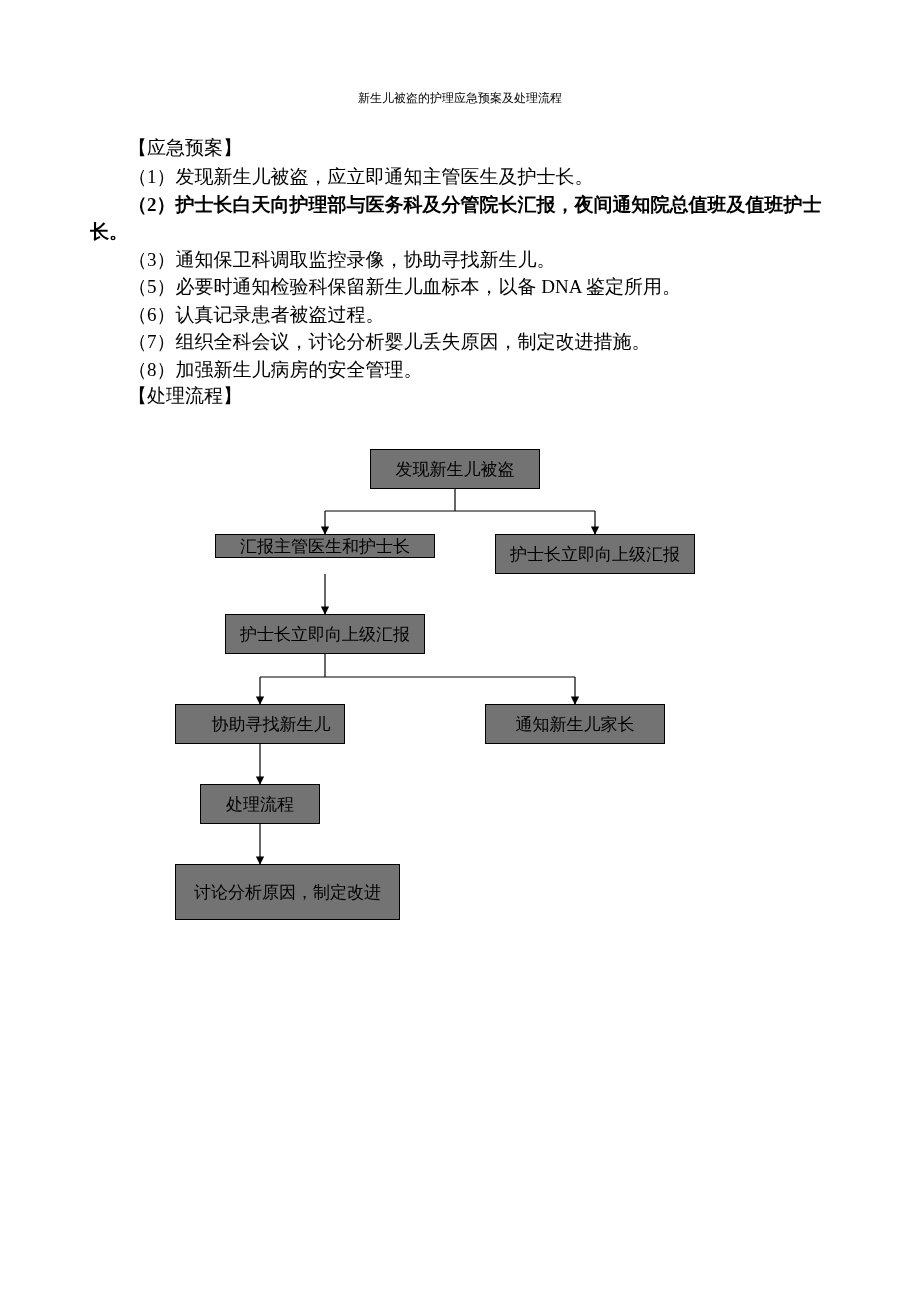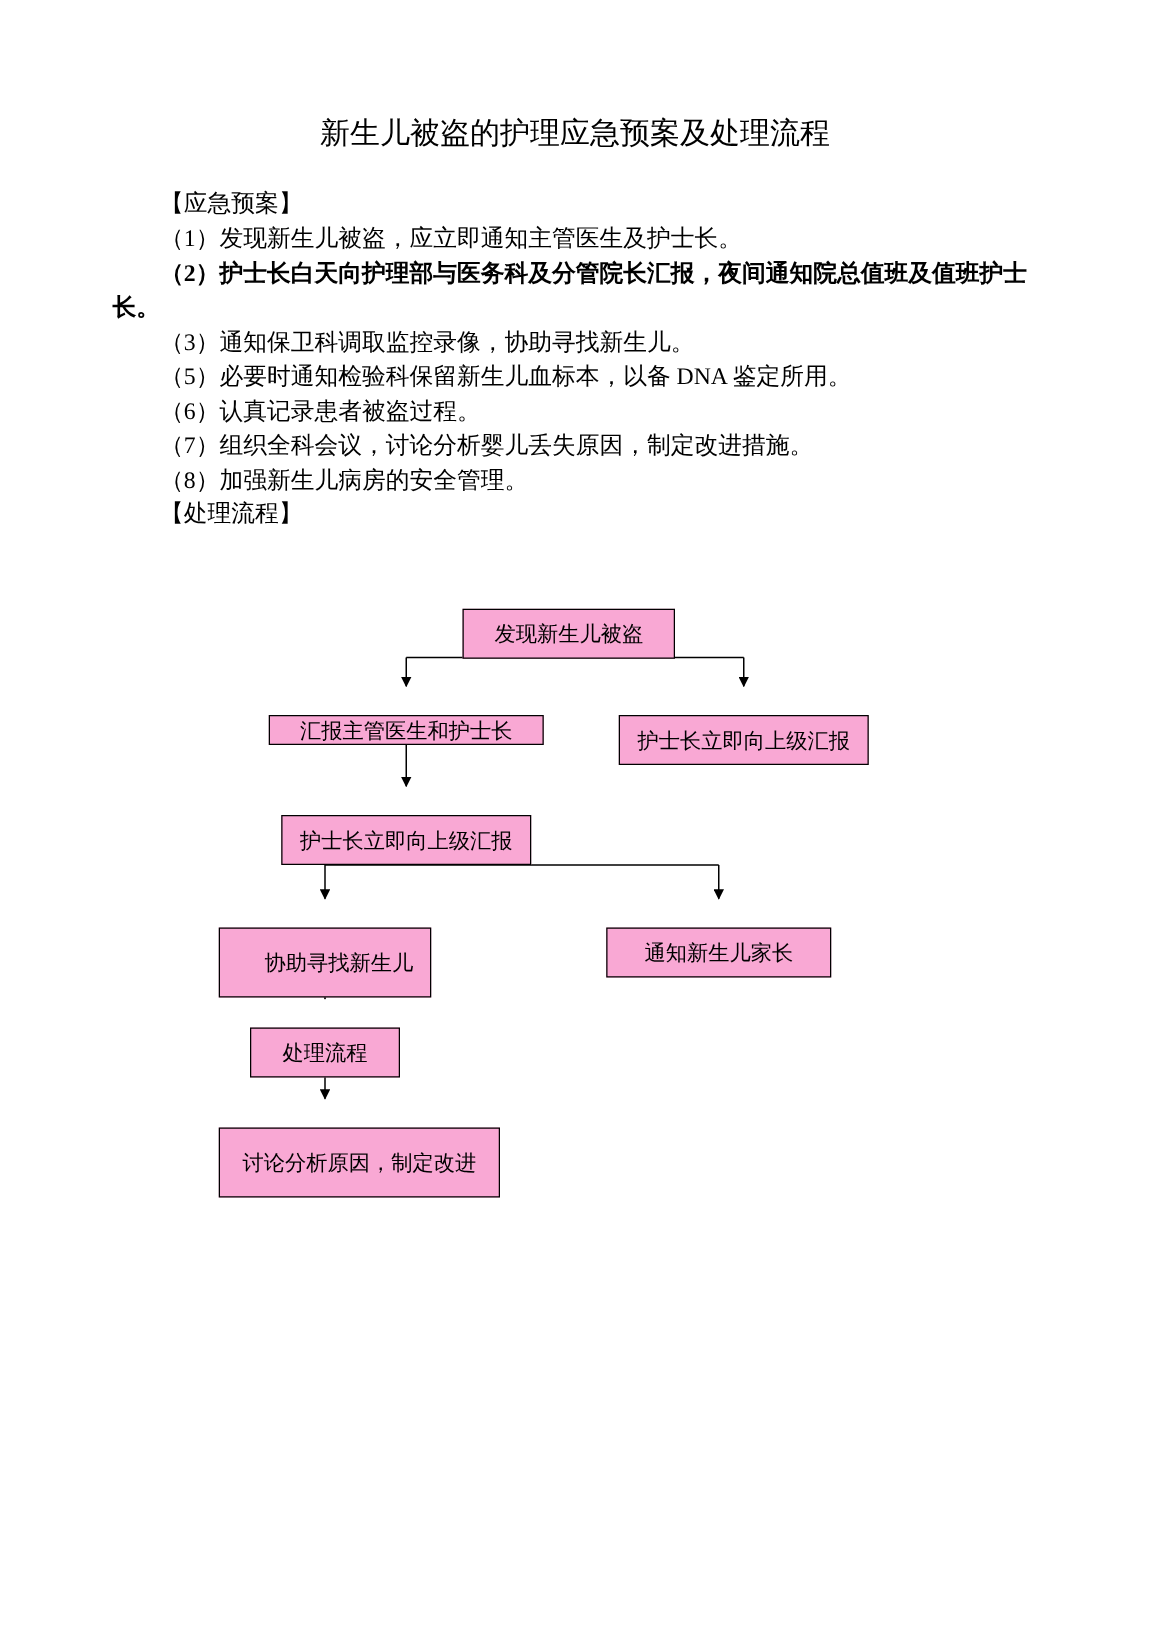--- a/index.html
+++ b/index.html
@@ -8,21 +8,21 @@
     background: #fff;
     font-family: "SimSun", "宋体", serif;
     width: 920px;
     color: #000;
   }
   .page {
     padding: 90px 90px 0 90px;
   }
   .title {
     text-align: center;
-    font-size: 24px;
+    font-size: 12px;
     margin-bottom: 28px;
   }
   .section-label {
     font-size: 19px;
     margin: 0 0 2px 0;
     text-indent: 2em;
   }
   .para {
     font-size: 19px;
     line-height: 1.45;
@@ -32,29 +32,28 @@
   .flow-wrap {
     margin-top: 40px;
     margin-left: 85px;
     position: relative;
     width: 560px;
     height: 520px;
   }
   .box {
     position: absolute;
     border: 1px solid #000;
-    background: #f9a8d4;
+    background: #737373;
     font-size: 17px;
     text-align: center;
     display: flex;
     align-items: center;
     justify-content: center;
     padding: 6px 6px;
     box-sizing: border-box;
-    margin-top: 23px;
   }
   svg.connectors {
     position: absolute;
     left: 0;
     top: 0;
     width: 100%;
     height: 100%;
     pointer-events: none;
   }
 </style>
@@ -108,21 +107,21 @@
       <line x1="85" y1="375" x2="85" y2="415" stroke="#000" stroke-width="1.2" marker-end="url(#arrow)"></line>
     </svg>
 
     <div class="box" style="left:195px; top:0; width:170px; height:40px;">发现新生儿被盗</div>
 
     <div class="box" style="left:40px; top:85px; width:220px; height:24px;">汇报主管医生和护士长</div>
     <div class="box" style="left:320px; top:85px; width:200px; height:40px;">护士长立即向上级汇报</div>
 
     <div class="box" style="left:50px; top:165px; width:200px; height:40px;">护士长立即向上级汇报</div>
 
-    <div class="box" style="left:0px; top:255px; width:170px; height:56px;padding-left:28px;">协助寻找新生儿</div>
+    <div class="box" style="left:0px; top:255px; width:170px; height:40px;padding-left:28px;">协助寻找新生儿</div>
     <div class="box" style="left:310px; top:255px; width:180px; height:40px;">通知新生儿家长</div>
 
     <div class="box" style="left:25px; top:335px; width:120px; height:40px;">处理流程</div>
 
     <div class="box" style="left:0px; top:415px; width:225px; height:56px;">讨论分析原因，制定改进</div>
 
   </div>
 
 </div>
 

